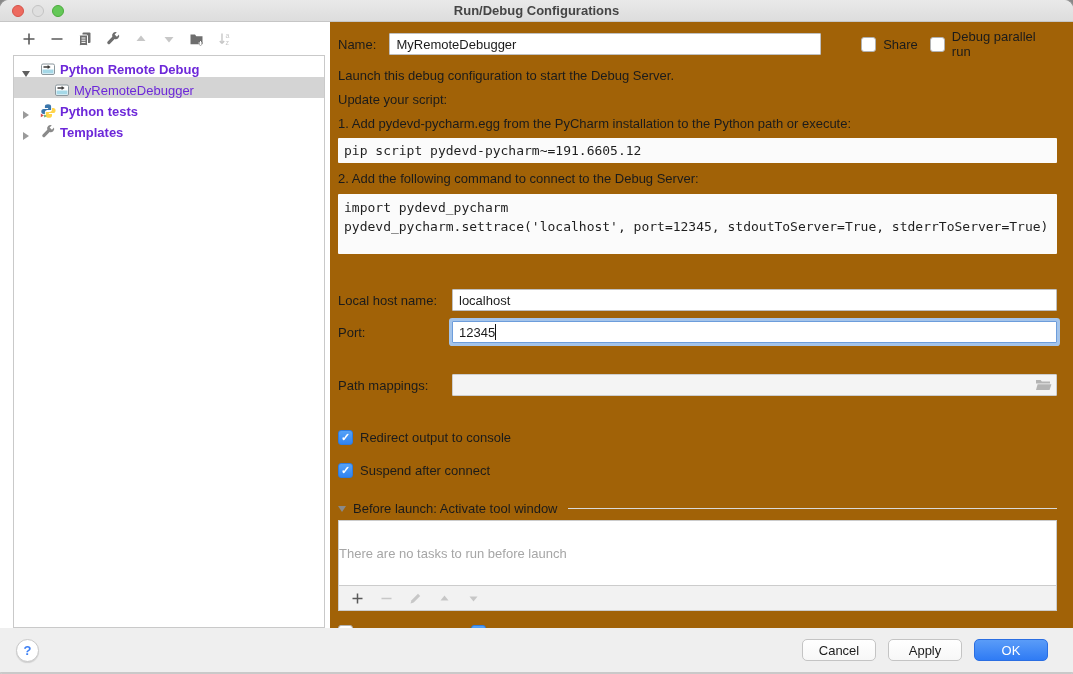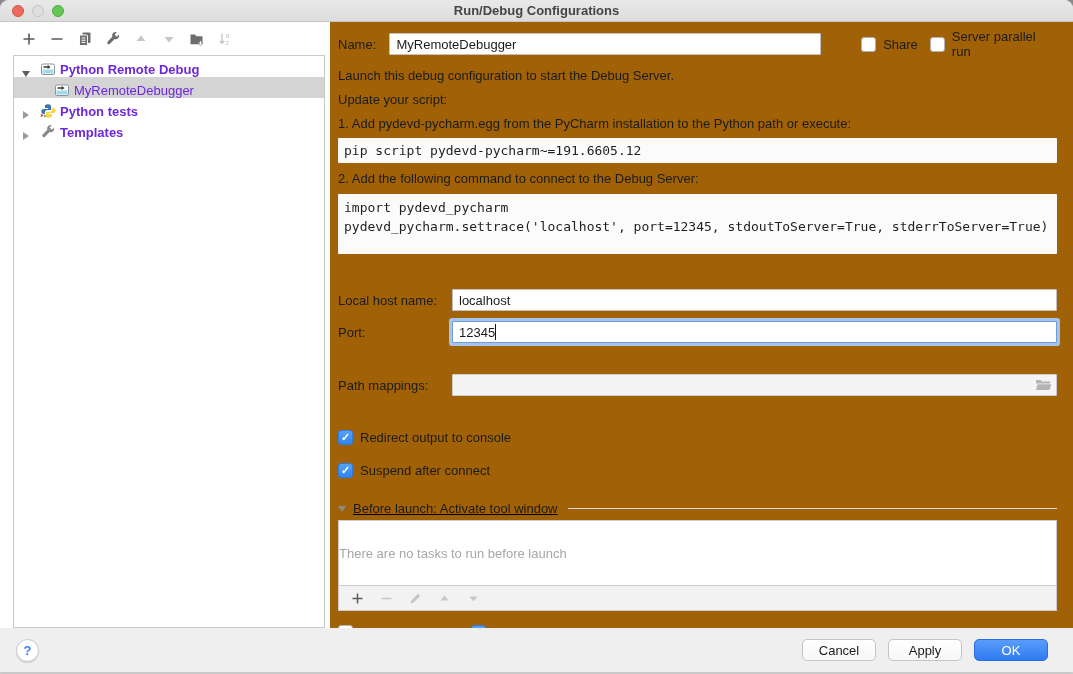--- a/index.html
+++ b/index.html
@@ -71,21 +71,21 @@
   .frow .fieldwrap { flex:1; position:relative; }
   .host-row { margin-top:35px; }
   .port-row .field { border:1px solid #6d9ddb; box-shadow:0 0 0 3px #a4c4ea; }
   .caret { position:absolute; left:43px; top:3px; width:1px; height:16px; background:#111; }
   .path-row { margin-top:31px; }
   .path-row .field { background:#f4f4f4; border-color:#cdcdcd; padding-right:28px; }
   .folder-btn { position:absolute; right:4px; top:3px; width:20px; height:16px; display:flex; align-items:center; justify-content:center; }
   .cbrow { margin-top:13px; height:20px; }
   .cbrow.first { margin-top:31px; }
   
-  .bl-header { margin-top:21px; display:flex; align-items:center; gap:7px;text-decoration:underline; }
+  .bl-header { margin-top:21px; display:flex; align-items:center; gap:7px; }
   .bl-header .lbl { white-space:nowrap; }
   .bl-rule { flex:1; height:1px; background:#d9d9d9; margin-left:3px; }
   .bl-box { margin-top:4px; border:1px solid #cccccc; }
   .bl-empty { height:64px; background:#fff; display:flex; align-items:center; justify-content:flex-start; }
   .bl-empty span { font-size:13px; color:#a6a6a6; }
   .bl-toolbar { height:25px; background:#f2f2f2; border-top:1px solid #cccccc;
                 display:flex; align-items:center; gap:11px; padding-left:9px; }
   .show-row { margin-top:11px; height:20px; }
   .gap-between { width:22px; }
   
@@ -217,21 +217,21 @@
     </div>
 
     <div class="right">
 
       <div class="row name-row">
         <span class="lbl">Name:</span>
         <input class="field" value="MyRemoteDebugger" style="">
         <span style="margin-left:40px" class="cb"></span>
         <span class="cb-label">Share</span>
         <span style="margin-left:12px" class="cb"></span>
-        <span class="cb-label">Server parallel run</span>
+        <span class="cb-label">Debug parallel run</span>
       </div>
 
       <div class="desc">
         <p>Launch this debug configuration to start the Debug Server.</p>
         <p>Update your script:</p>
         <p>1. Add pydevd-pycharm.egg from the PyCharm installation to the Python path or execute:</p>
       </div>
       <div class="code">pip script pydevd-pycharm~=191.6605.12</div>
       <p class="desc" style="margin-top:4px"><span class="lbl" style="line-height:24px">2. Add the following command to connect to the Debug Server:</span></p>
       <div class="code two"><span>import pydevd_pycharm</span>

